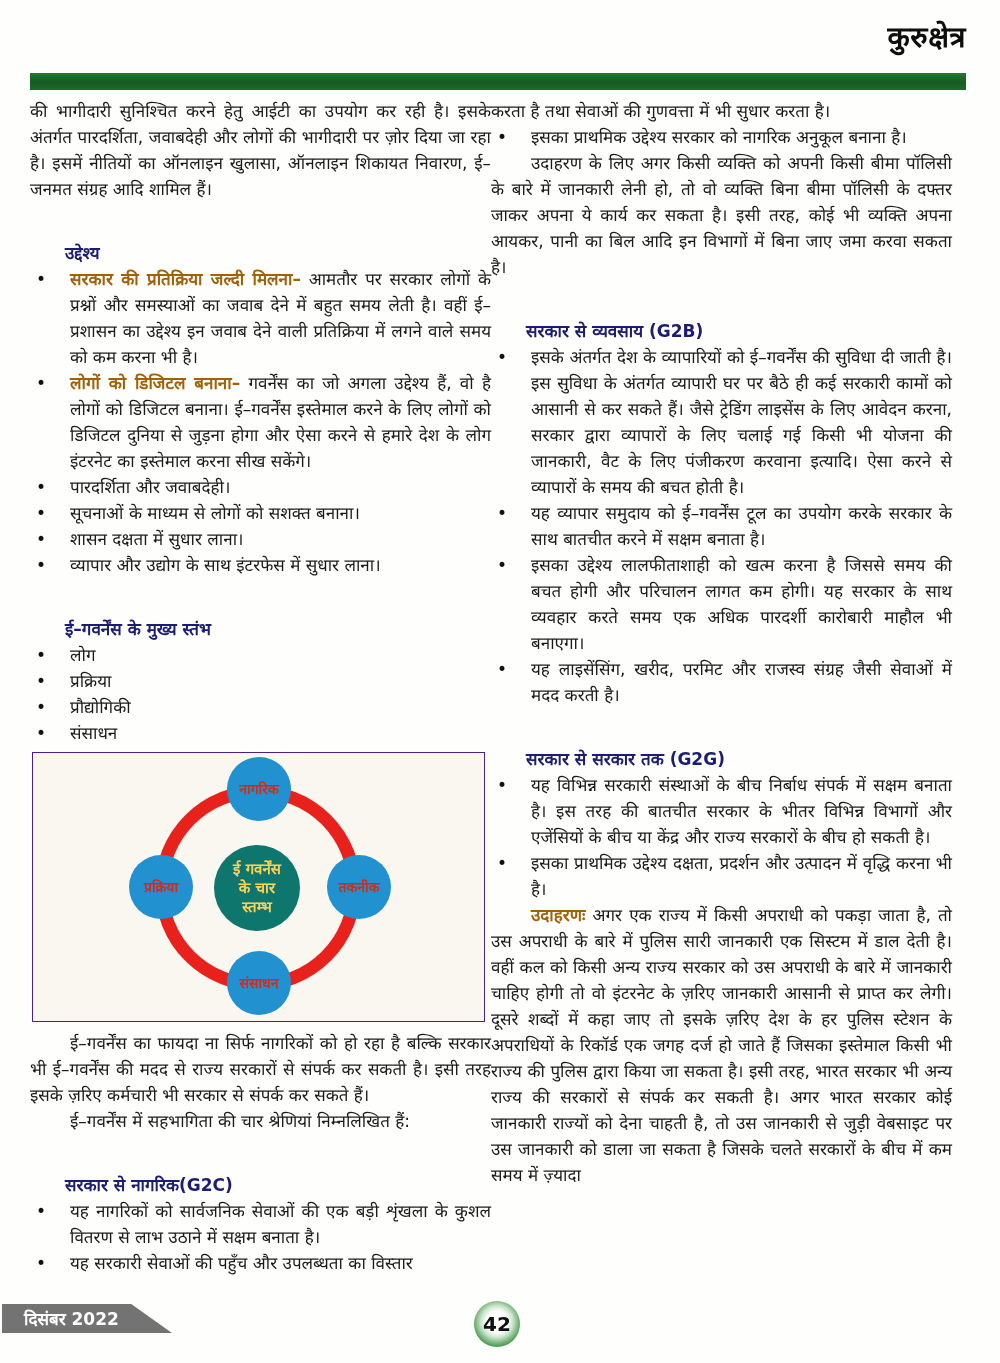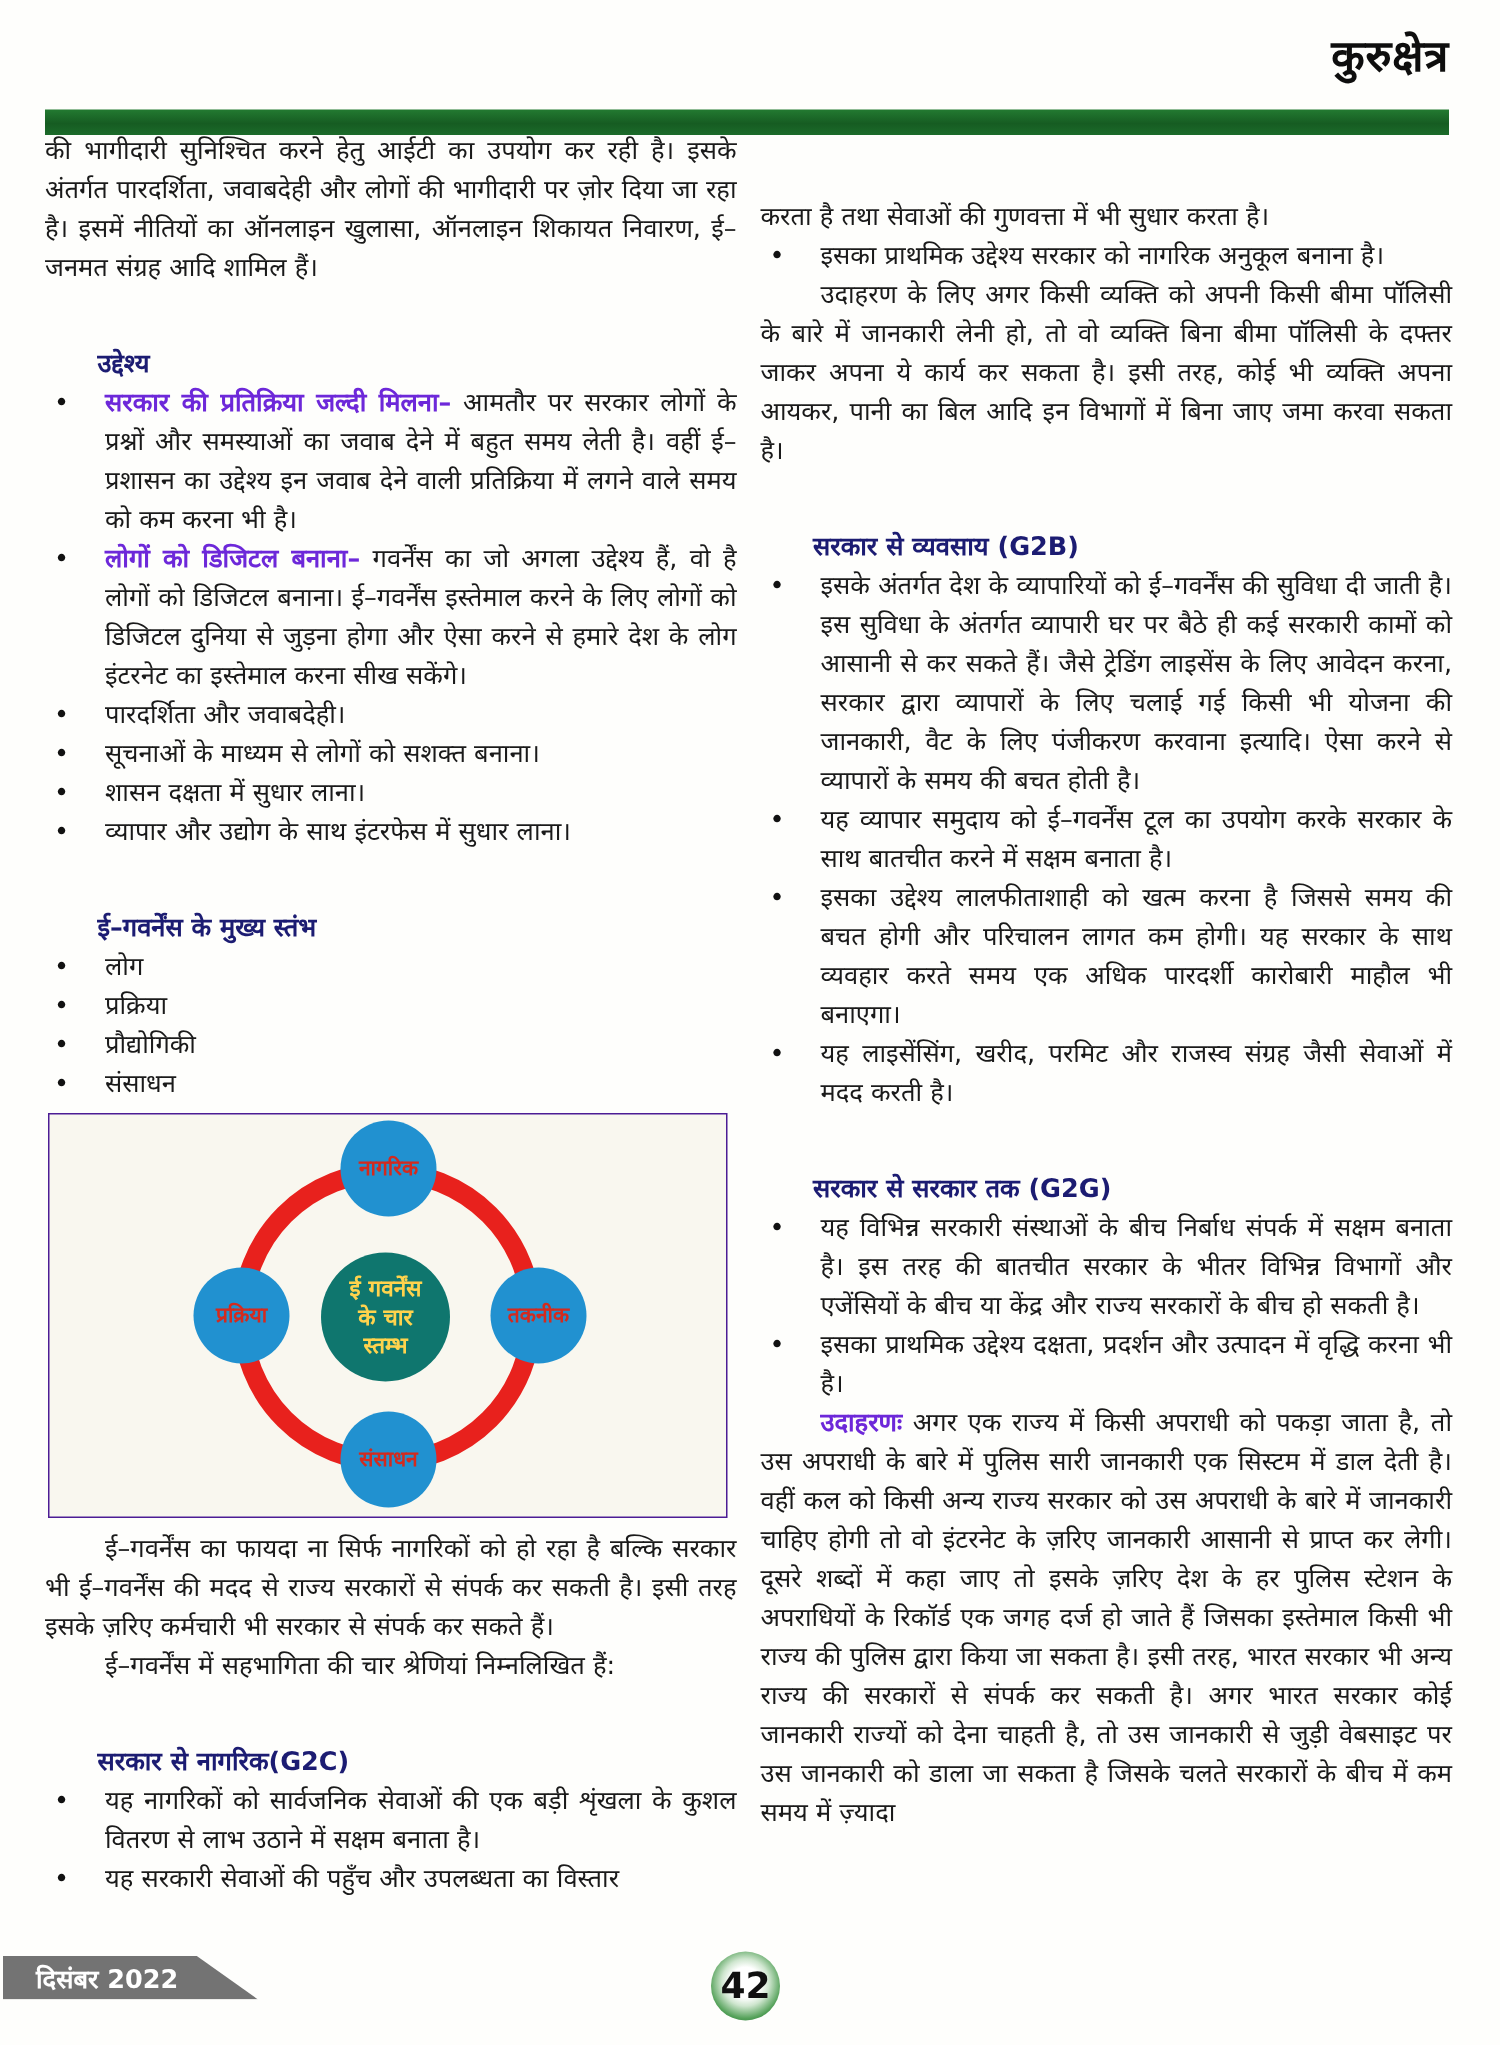--- a/index.html
+++ b/index.html
@@ -18,33 +18,33 @@
     position:absolute; top:16px; right:34px;
     font-size:29px; font-weight:bold; color:#0e0e0e; letter-spacing:0.5px;
   }
   .top-rule {
     position:absolute; top:73px; left:30px; width:936px; height:17px;
     background:linear-gradient(180deg,#237a31 0%,#165c22 55%,#1c6b2a 100%);
   }
 
   
   .content {
-    position:absolute; top:88px; left:30px; width:938px;
-    display:flex; gap:16px;align-items:center;
+    position:absolute; top:98px; left:30px; width:938px;
+    display:flex; gap:0;
   }
   .col { width:461px; font-size:17px; line-height:26px; text-align:justify; }
   .col p { margin:0; }
   .indent { text-indent:40px; }
   .hang { margin-left:40px; }
   .heading {
     color:#1c1c72; font-weight:bold; margin-left:35px; text-align:left;margin-top:38px;
   }
   .li { position:relative; padding-left:40px; }
   .li::before { content:"•"; position:absolute; left:6px; top:0; color:#111; }
-  .lead-green { color:#6d28d9; font-weight:bold;margin-top:12px; }
+  .lead-green { color:#a16207; font-weight:bold;margin-top:12px; }
 
   
   .diagram-box {
     position:relative; width:453px; height:270px;
     border:1px solid #4c1d95; background:#f9f7ef;
     margin:6px 0 8px 2px; box-sizing:border-box;
   }
   .ring {
     position:absolute; left:122px; top:32px;
     width:180px; height:180px; border:13px solid #e8211d;
@@ -77,21 +77,21 @@
     clip-path:polygon(0 0, 76% 0, 100% 100%, 0 100%);
     color:#ffffff; font-weight:bold; font-size:17px;
     display:flex; align-items:center; justify-content:flex-start;
     padding-left:22px; box-sizing:border-box;
   }
   .page-badge {
     position:absolute; left:474px; top:1301px;
     width:46px; height:46px; border-radius:50%;
     background:radial-gradient(circle at 50% 45%, #ffffff 0%, #ffffff 30%, #cfe6cf 46%, #54a159 70%, #14602a 96%);
     display:flex; align-items:center; justify-content:center;
-    font-size:24px; font-weight:bold; color:#101010;
+    font-size:20px; font-weight:bold; color:#101010;
   }
 </style>
 </head>
 <body>
 
 <div class="page">
 
   <div class="magazine-title">कुरुक्षेत्र</div>
   <div class="top-rule"></div>
 

